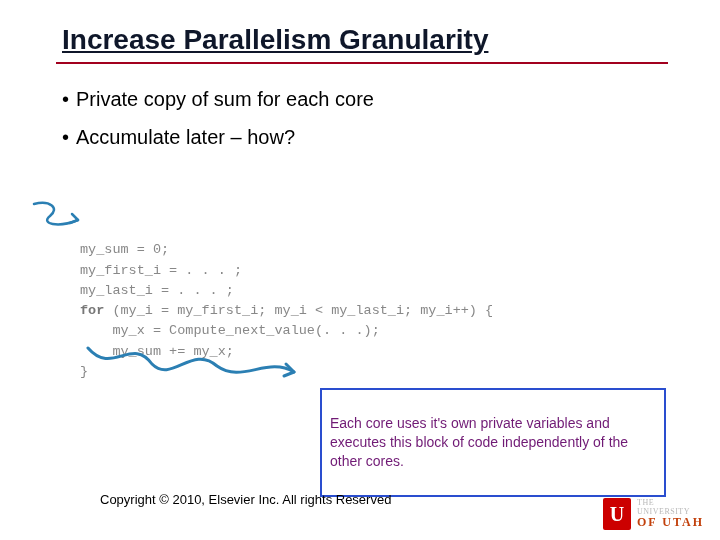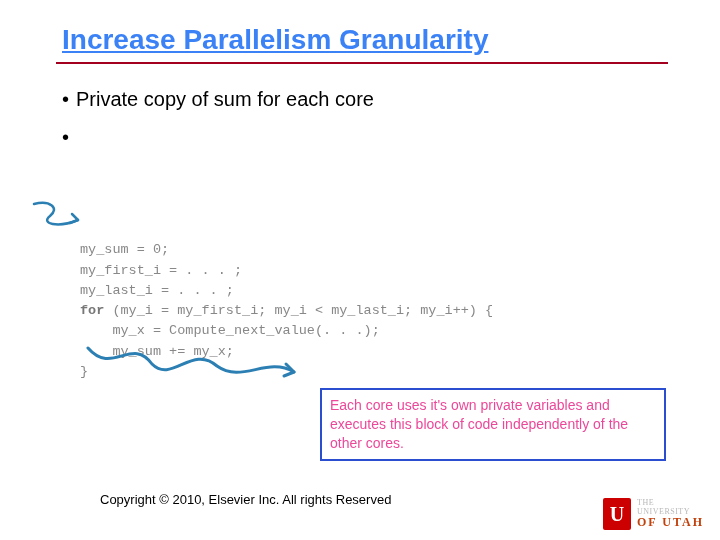--- a/index.html
+++ b/index.html
@@ -12,21 +12,21 @@
     position: relative;
     overflow: hidden;
   }
   .title {
     position: absolute;
     top: 24px;
     left: 62px;
     font-size: 28px;
     font-weight: bold;
     text-decoration: underline;
-    color: #3b82f6;
+    color: #0f172a;
   }
   .title-rule {
     position: absolute;
     top: 62px;
     left: 56px;
     width: 612px;
     height: 0;
     border-top: 2px solid #a2001e;
   }
   .bullets {
@@ -51,22 +51,22 @@
   }
   .callout {
     position: absolute;
     top: 388px;
     left: 320px;
     width: 326px;
     border: 2px solid #2a4ecf;
     background: #fff;
     font-family: Arial, Helvetica, sans-serif;
     font-size: 14px;
-    color: #ec4899;
-    padding: 6px 8px;
+    color: #701a75;
+    padding: 24px 8px;
     line-height: 1.35;
   }
   .copyright {
     position: absolute;
     top: 492px;
     left: 100px;
     font-family: Arial, Helvetica, sans-serif;
     font-size: 13px;
     color: #000;
   }
@@ -125,20 +125,21 @@
 <div class="title">Increase Parallelism Granularity</div>
 <div class="title-rule"></div>
 
 <div class="bullets">
   <div class="row">
     <span class="dot">•</span>
     <span>Private copy of sum for each core</span>
   </div>
   <div class="row">
     <span class="dot">•</span>
+    <span>Accumulate later – how?</span>
   </div>
 </div>
 
 <svg class="arrow1" viewBox="0 0 58 36">
   <path d="M4 6 C 20 2, 30 10, 20 18 C 10 26, 28 30, 48 22" fill="none" stroke="#2b7fb3" stroke-width="2.5" stroke-linecap="round"></path>
   <path d="M48 22 l -6 -6 M48 22 l -8 3" fill="none" stroke="#2b7fb3" stroke-width="2.5" stroke-linecap="round"></path>
 </svg>
 
 <div class="code">
 <span>my_sum = 0;</span>

